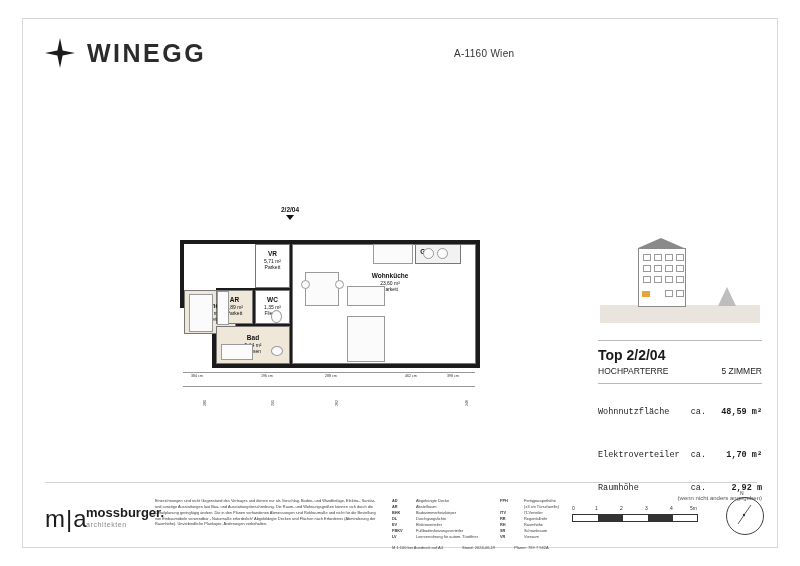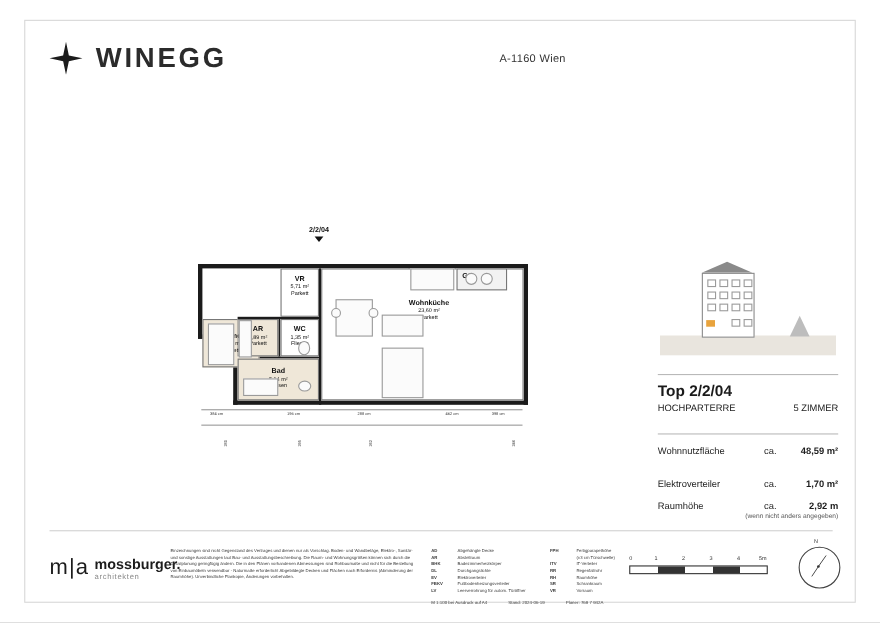--- a/index.html
+++ b/index.html
@@ -164,27 +164,28 @@
     font-size: 14px;
     font-weight: 700;
     color: #1a1a1a;
   }
   .facts-line2 {
     display: flex;
     justify-content: space-between;
     font-size: 8.5px;
     color: #222;
     margin-top: 3px;
-    margin-bottom: 18px;
+    margin-bottom: 7px;
   }
   .facts-row {
     display: flex;
     font-size: 8.5px;
     color: #1d1d1d;
-    margin-top: 10px;
+    margin-top: 23px;
+    font-family: Liberation Mono, monospace;
   }
   .facts-row .lbl { flex: 1; }
   .facts-row .ca { width: 22px; text-align: right; padding-right: 4px; }
   .facts-row .val { width: 52px; text-align: right; font-weight: 700; }
   .facts-note {
     font-size: 6px;
     color: #555;
     text-align: right;
     margin-top: 2px;
   }
@@ -261,21 +262,21 @@
     position: absolute;
     left: 45px;
     top: 482px;
     width: 712px;
     border-top: 1px solid #d2d2d2;
   }
   .ma-logo {
     position: absolute;
     left: 45px;
     top: 505px;
-    font-size: 20px;
+    font-size: 24px;
     color: #1c1c1c;
     letter-spacing: 1px;
   }
   .ma-name {
     position: absolute;
     left: 86px;
     top: 505px;
     font-size: 13px;
     font-weight: 700;
     color: #1c1c1c;

